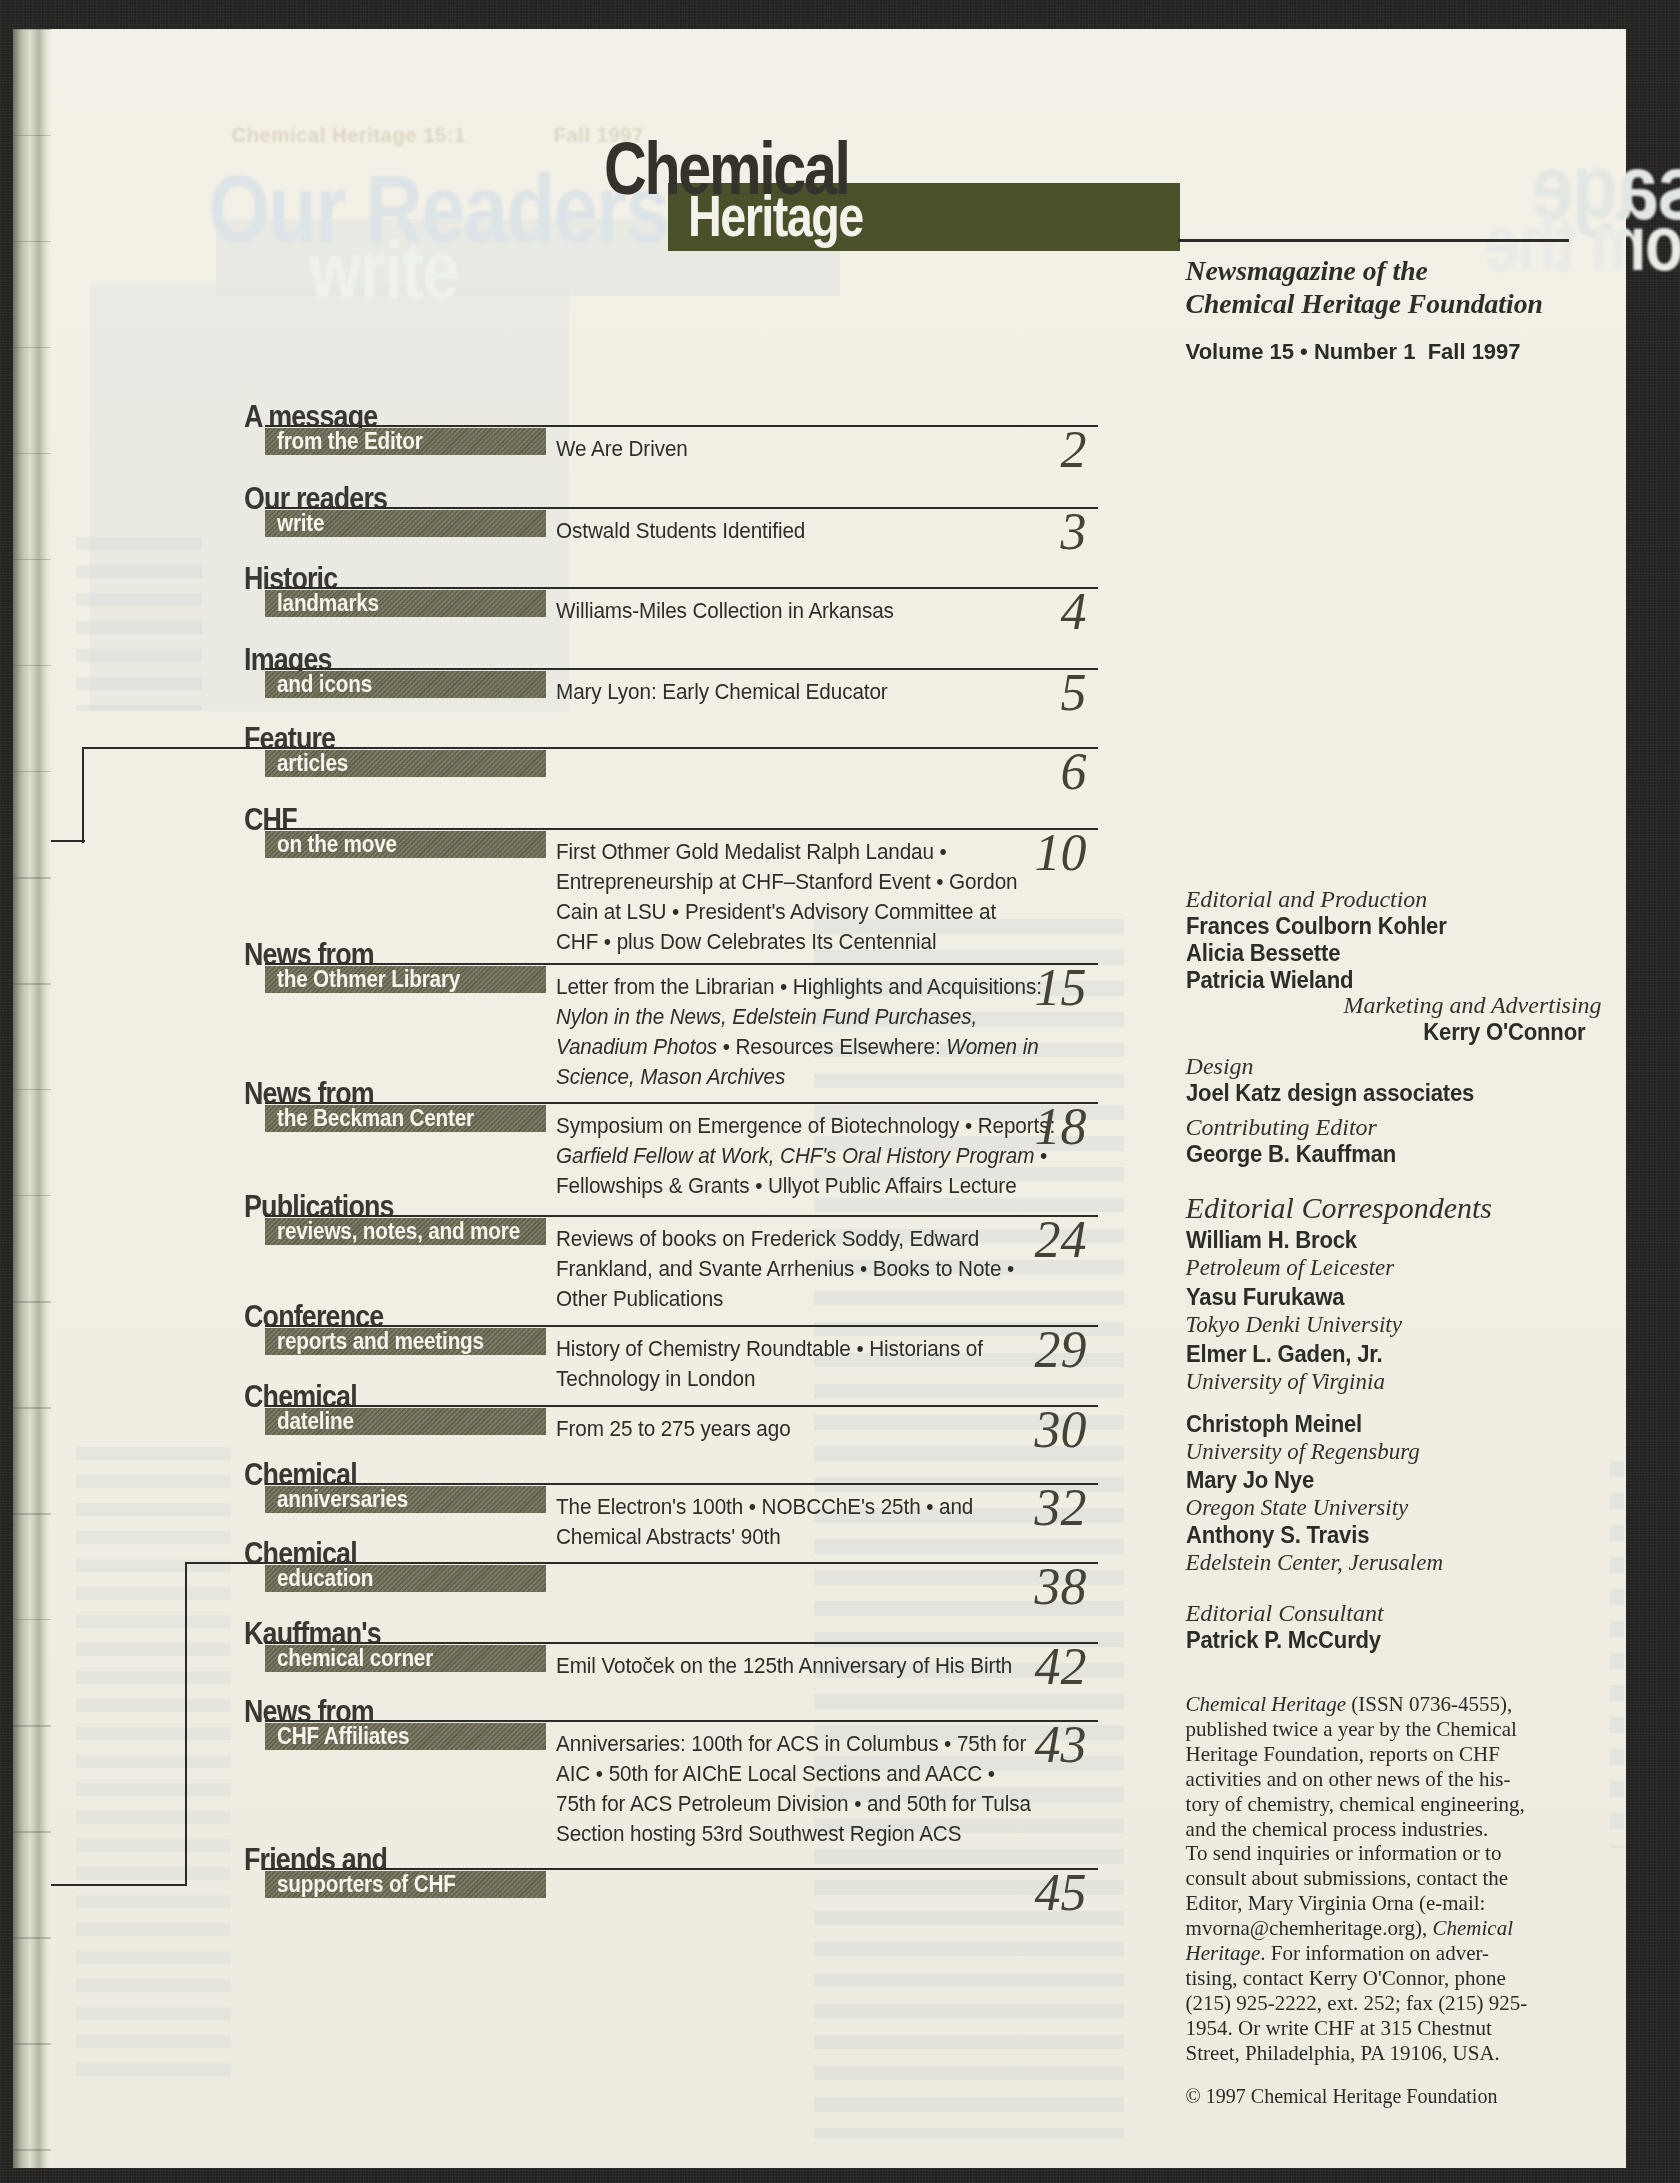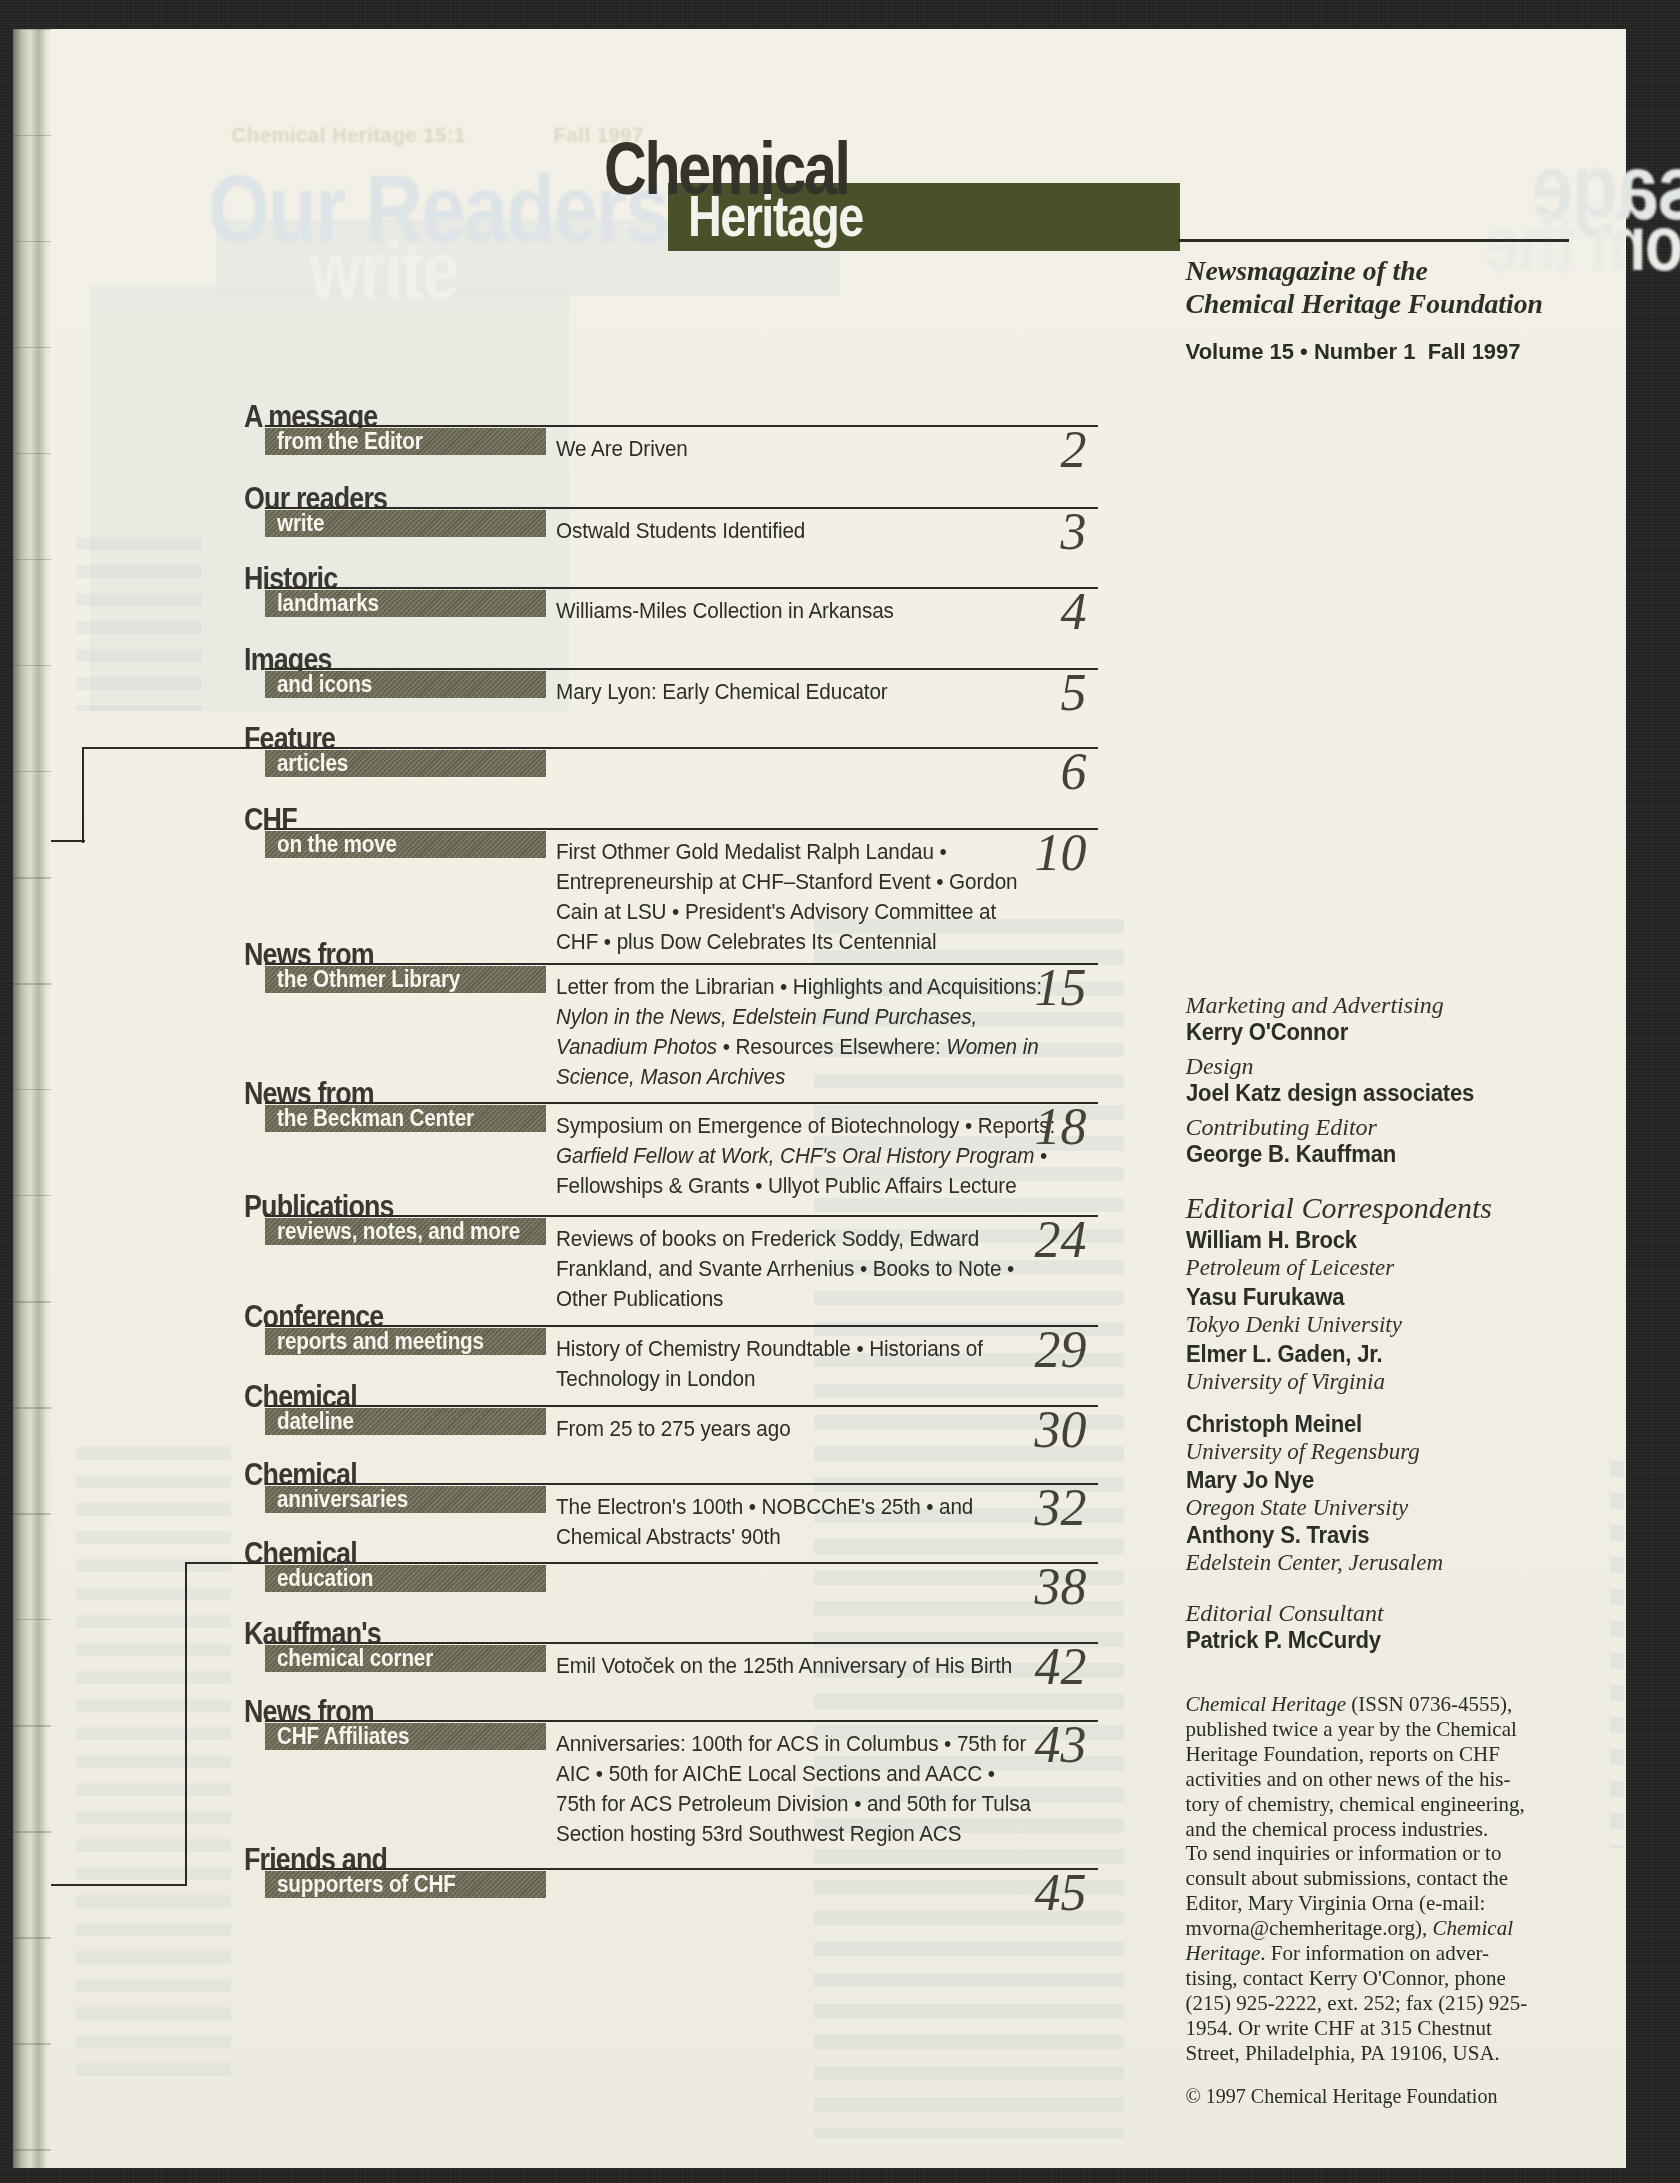--- a/index.html
+++ b/index.html
@@ -305,22 +305,28 @@
 Editor, Mary Virginia Orna (e-mail:
 mvorna@chemheritage.org), </span><span class="it">Chemical
 Heritage</span><span>. For information on adver-
 tising, contact Kerry O'Connor, phone
 (215) 925-2222, ext. 252; fax (215) 925-
 1954. Or write CHF at 315 Chestnut
 Street, Philadelphia, PA 19106, USA.</span></div>
       <div class="copyright">© 1997 Chemical Heritage Foundation</div>
 
 
-
-  <div class="staff-block" style="top: 963px;">
+  <div class="staff-block" style="top: 857px;">
+    <div class="staff-label">Editorial and Production</div>
+    <div class="staff-names">Frances Coulborn Kohler
+Alicia Bessette
+Patricia Wieland</div>
+  </div>
+
+  <div class="staff-block" style="top: 963px; text-align: right;">
     <div class="staff-label">Marketing and Advertising</div>
     <div class="staff-names">Kerry O'Connor</div>
   </div>
 
   <div class="staff-block" style="top: 1024px;">
     <div class="staff-label">Design</div>
     <div class="staff-names">Joel Katz design associates</div>
   </div>
 
   <div class="staff-block" style="top: 1085px;">

